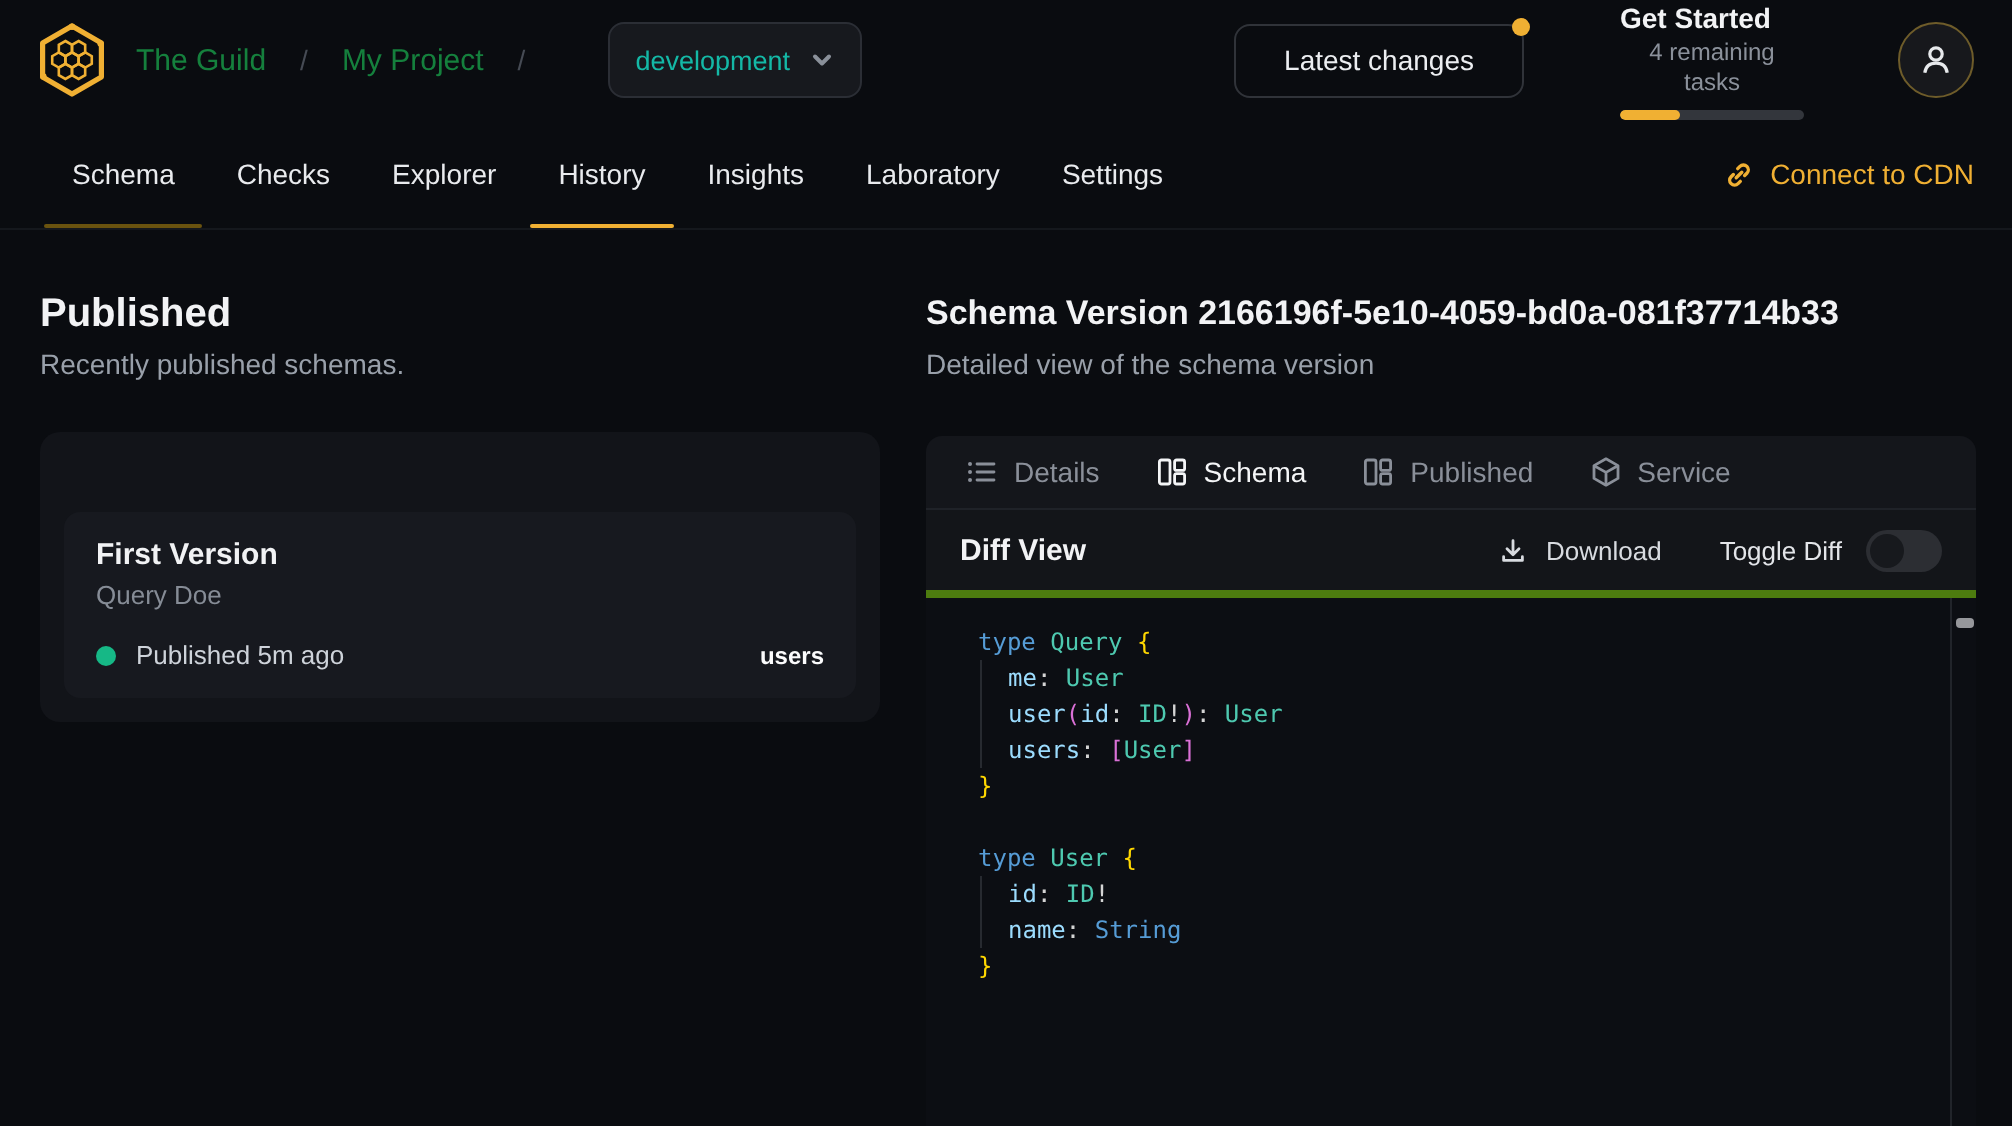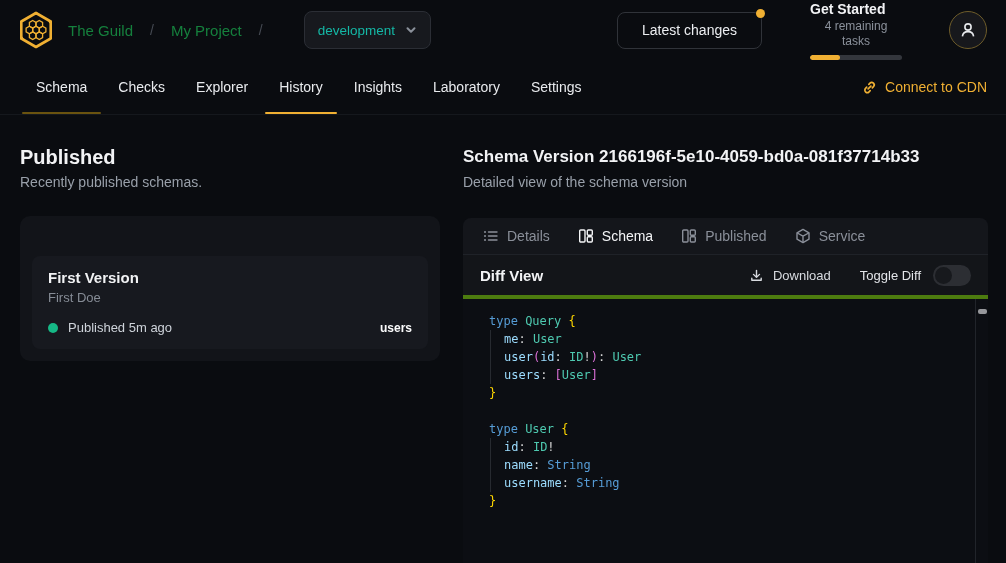--- a/index.html
+++ b/index.html
@@ -208,21 +208,21 @@
 </div>
 
 <div class="main">
 
   <div class="col-left">
     <div class="h-left">Published</div>
     <div class="subtitle">Recently published schemas.</div>
     <div class="outer-card">
       <div class="version-card">
         <div class="vc-title">First Version</div>
-        <div class="vc-author">First Doe</div>
+        <div class="vc-author">Query Doe</div>
         <div class="vc-row">
           <span class="vc-dot"></span>
           <span class="vc-status">Published 5m ago</span>
           <span class="vc-badge">users</span>
         </div>
       </div>
     </div>
   </div>
 
   <div class="col-right">
@@ -284,18 +284,17 @@
         </div>
       <div class="cline"><span class="tok-kw">type </span><span class="tok-tn">Query </span><span class="tok-b1">{</span></div>
           <div class="cline ind"><span class="tok-fld">me</span><span class="tok-pn">: </span><span class="tok-tn">User</span></div>
           <div class="cline ind"><span class="tok-fld">user</span><span class="tok-b2">(</span><span class="tok-fld">id</span><span class="tok-pn">: </span><span class="tok-tn">ID</span><span class="tok-pn">!</span><span class="tok-b2">)</span><span class="tok-pn">: </span><span class="tok-tn">User</span></div>
           <div class="cline ind"><span class="tok-fld">users</span><span class="tok-pn">: </span><span class="tok-b2">[</span><span class="tok-tn">User</span><span class="tok-b2">]</span></div>
           <div class="cline"><span class="tok-b1">}</span></div>
           <div class="cline"></div>
           <div class="cline"><span class="tok-kw">type </span><span class="tok-tn">User </span><span class="tok-b1">{</span></div>
           <div class="cline ind"><span class="tok-fld">id</span><span class="tok-pn">: </span><span class="tok-tn">ID</span><span class="tok-pn">!</span></div>
           <div class="cline ind"><span class="tok-fld">name</span><span class="tok-pn">: </span><span class="tok-kw">String</span></div>
-          <div class="cline ind"><span class="tok-fld">username</span><span class="tok-pn">: </span><span class="tok-kw">String</span></div>
           <div class="cline"><span class="tok-b1">}</span></div>
         </div>
     </div>
   </div>
 </div>
 
 </body></html>

